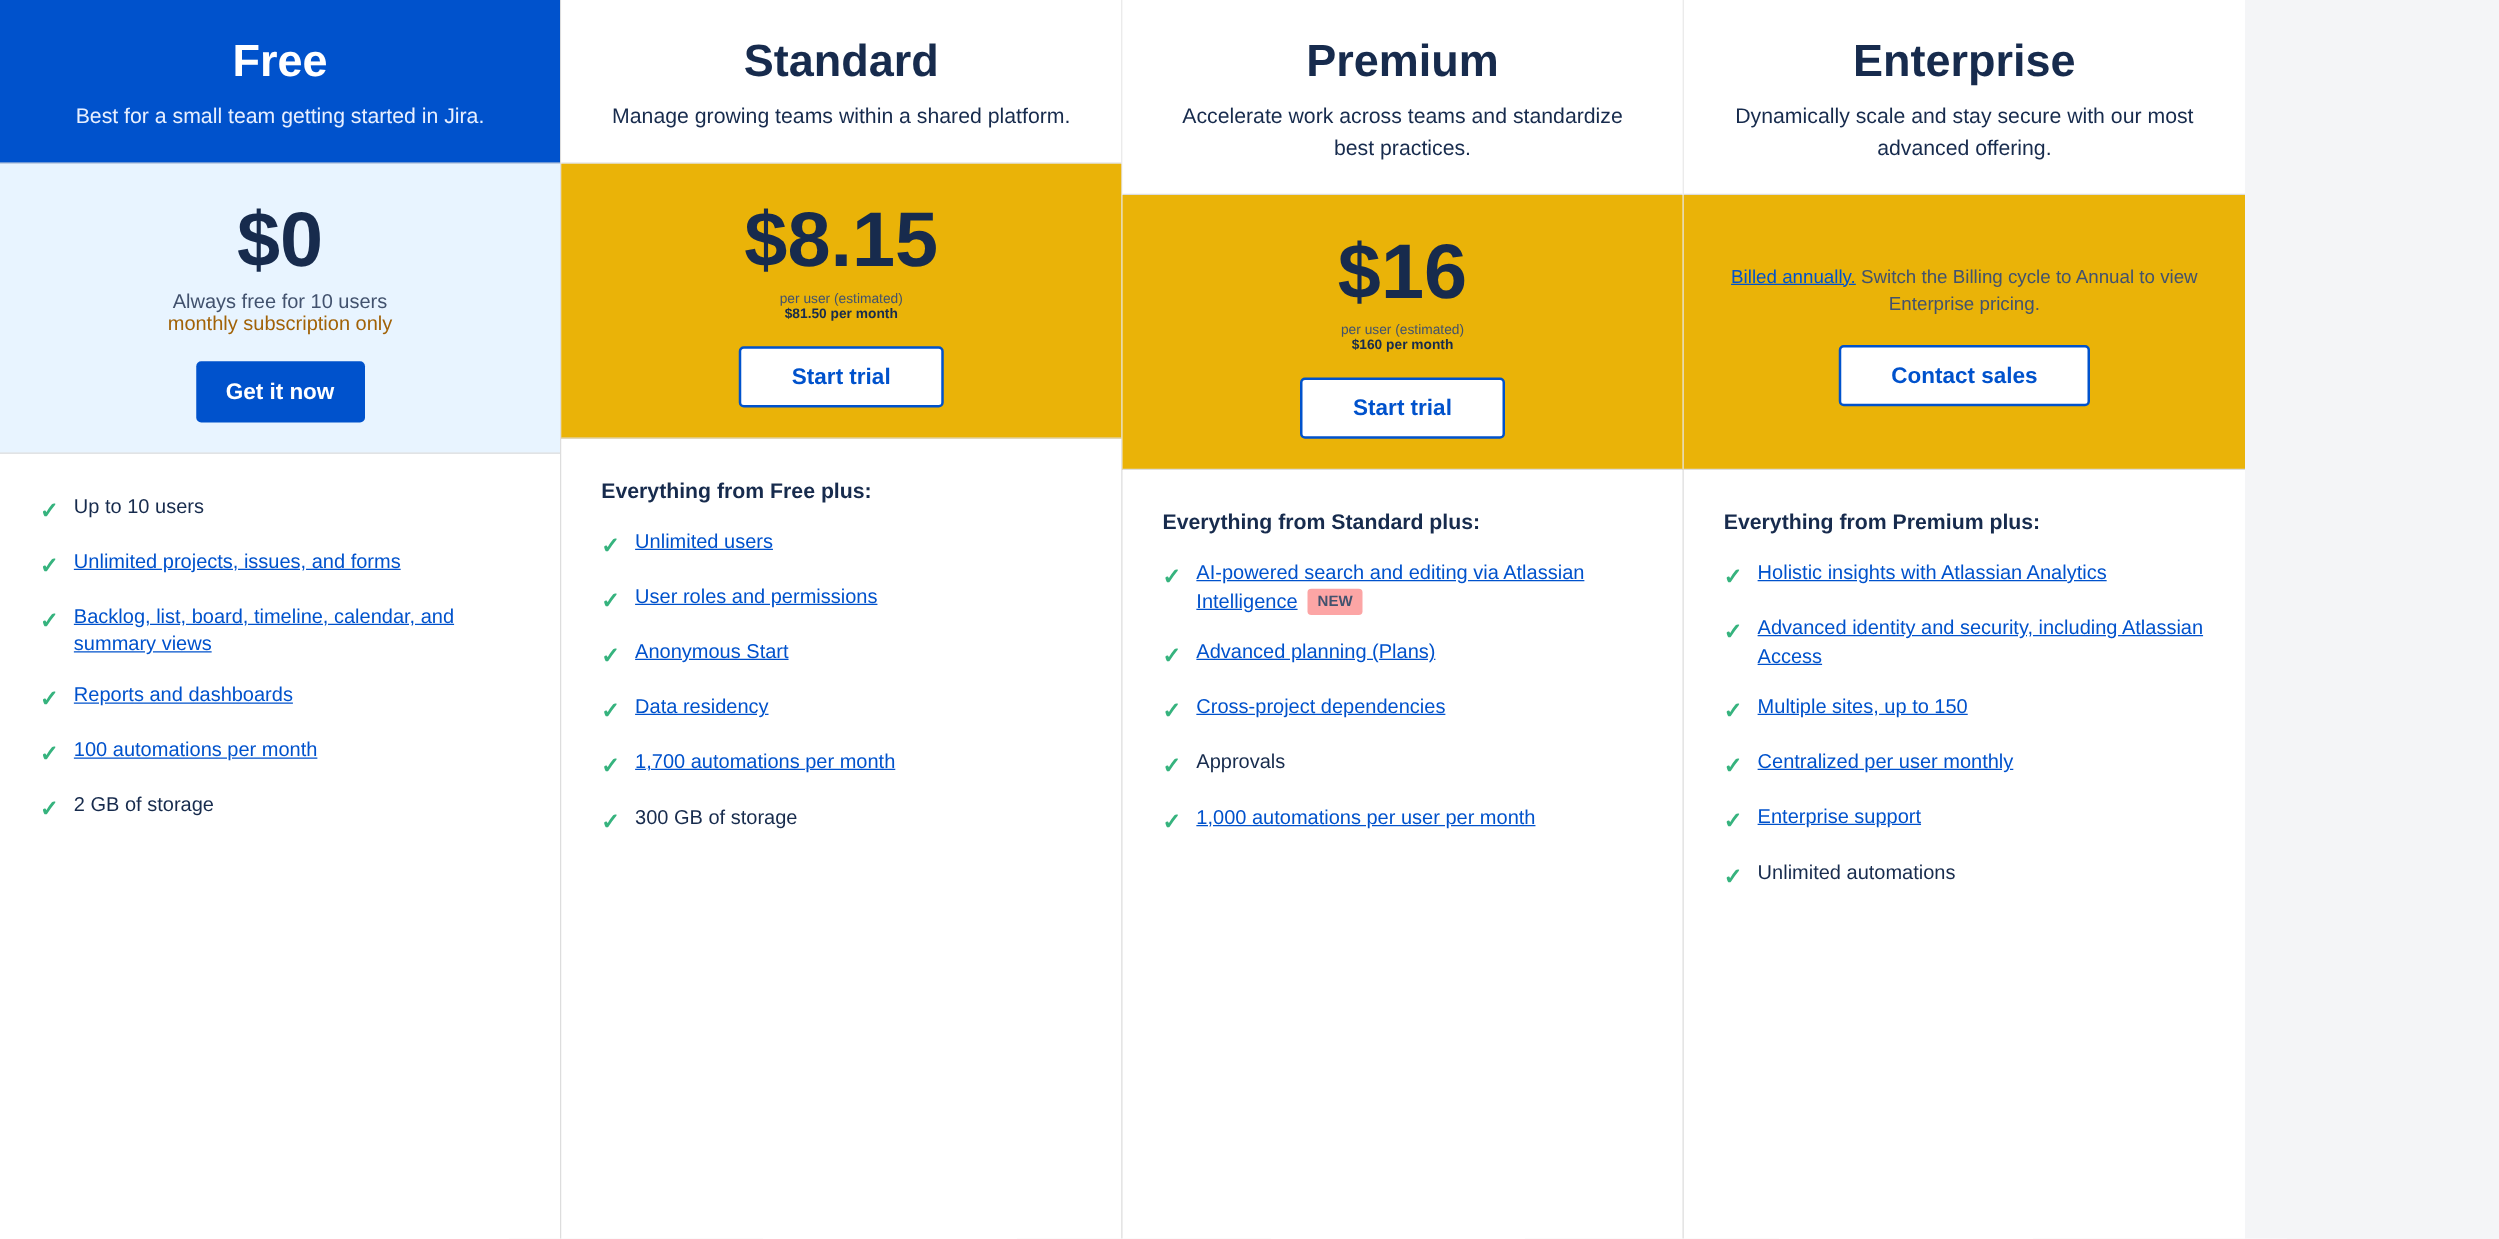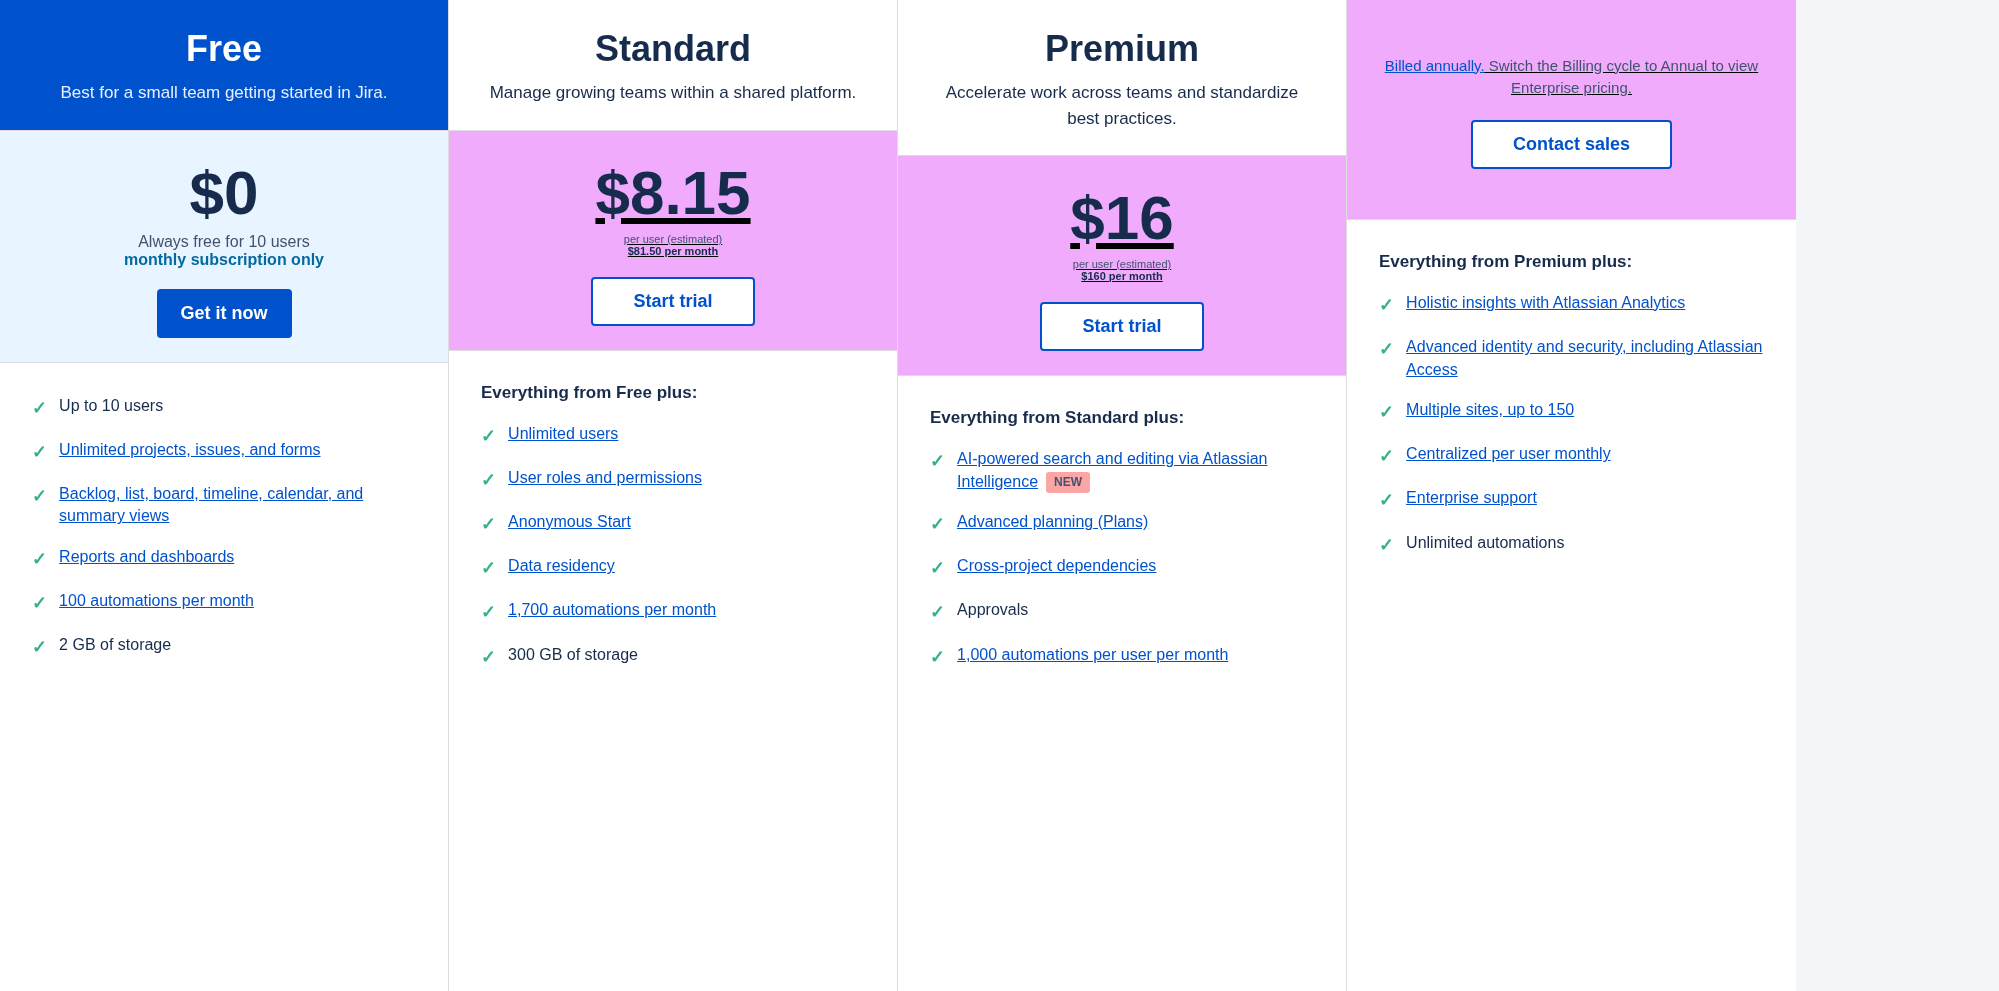--- a/index.html
+++ b/index.html
@@ -55,22 +55,21 @@
       text-align: center;
       background: #e8f4ff;
       border-bottom: 1px solid #ddd;
       min-height: 220px;
       display: flex;
       flex-direction: column;
       align-items: center;
       justify-content: center;
     }
     .plan-col:not(:first-child) .plan-pricing {
-      background: #f0abfc;
-      text-decoration: underline;
+      background: #eab308;
     }
     .price-amount {
       font-size: 62px;
       font-weight: 800;
       color: #172b4d;
       line-height: 1.1;
     }
     .price-sub {
       font-size: 11px;
       color: #42526e;
@@ -78,21 +77,21 @@
     }
     .price-sub strong {
       font-weight: 700;
       color: #172b4d;
     }
     .price-free-note {
       font-size: 16px;
       color: #42526e;
       margin-top: 6px;
     }
-    .price-free-note strong { font-weight: 700; color: #0369a1; }
+    .price-free-note strong { font-weight: 400; color: #a16207; }
     .enterprise-billing {
       font-size: 15px;
       color: #42526e;
       line-height: 1.5;
       text-align: center;
     }
     .enterprise-billing a {
       color: #0052cc;
       text-decoration: underline;
     }
@@ -290,20 +289,24 @@
         <span><span class="feature-text">Approvals</span></span>
       </div>
 
       <div class="feature-item">
         <span class="check-icon">✓</span>
         <span><span class="feature-link">1,000 automations per user per month</span></span>
       </div>
     </div>
     </div>
     <div class="plan-col">
+    <div class="plan-header enterprise-header">
+      <div class="plan-name">Enterprise</div>
+      <div class="plan-description">Dynamically scale and stay secure with our most advanced offering.</div>
+    </div>
   <div class="plan-pricing">
       <div class="enterprise-billing">
         <a>Billed annually.</a> Switch the Billing cycle to Annual to view Enterprise pricing.
       </div>
     <div class="plan-cta"><button class="btn-outline">Contact sales</button></div>
       </div>
       <div class="plan-features">
         <div class="features-heading">Everything from Premium plus:</div>
       <div class="feature-item">
         <span class="check-icon">✓</span>

